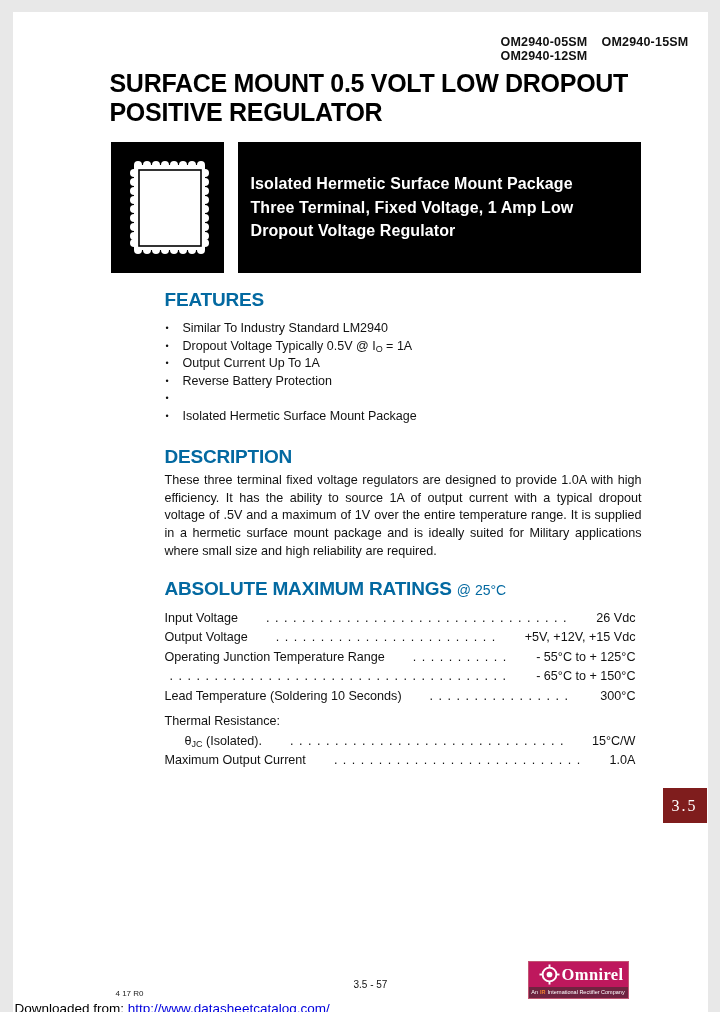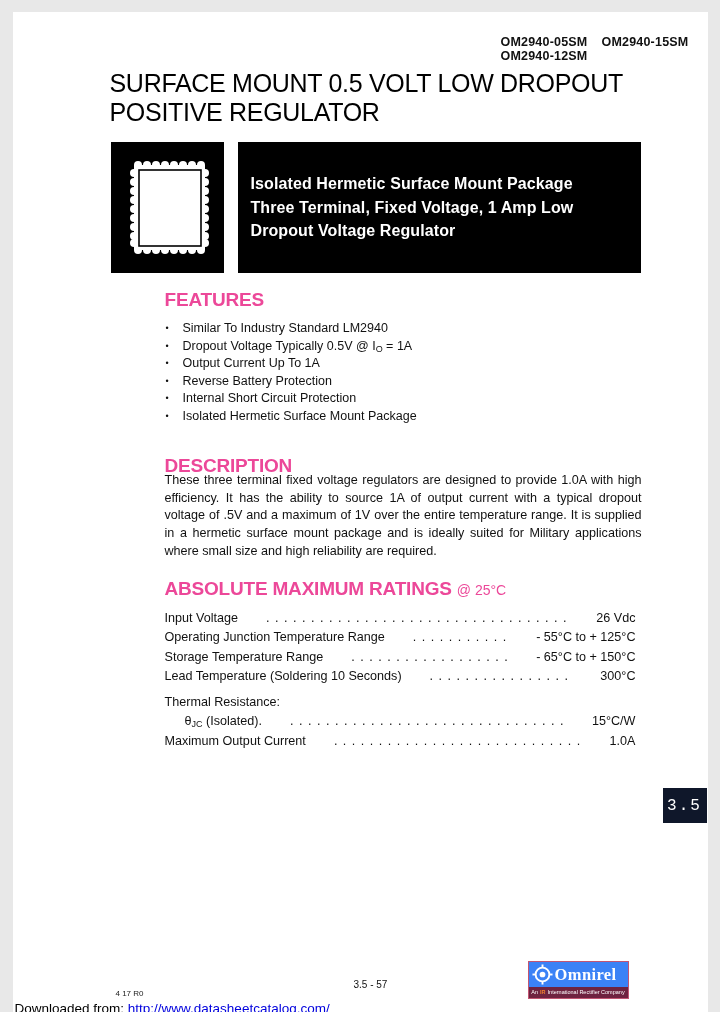--- a/index.html
+++ b/index.html
@@ -15,41 +15,41 @@
   
   .partnos{
     position:absolute;left:488px;top:23px;
     font-weight:bold;font-size:12.5px;line-height:14px;
     letter-spacing:0.2px;white-space:nowrap;
   }
   .partnos .pn-gap{display:inline-block;width:14px;}
   
   .doc-title{
     position:absolute;left:97px;top:57px;width:540px;
-    font-weight:normal;font-size:25px;line-height:29px;
+    font-weight:bold;font-size:25px;line-height:29px;
     letter-spacing:-0.3px;color:#000;
   }
   
   .banner-left{
     position:absolute;left:98px;top:130px;width:113px;height:131px;
     background:#000;
   }
   .banner-right{
     position:absolute;left:225px;top:130px;width:403px;height:131px;
     background:#000;color:#fff;
     display:flex;flex-direction:column;justify-content:center;
     padding-left:13px;box-sizing:border-box;
   }
   .banner-right .bline{
     font-weight:bold;font-size:16px;line-height:23.5px;letter-spacing:0.1px;
   }
   
   .sec-heading{
     position:absolute;left:152px;
-    font-weight:bold;font-size:19px;letter-spacing:-0.2px;color:#ec4899;
+    font-weight:bold;font-size:19px;letter-spacing:-0.2px;color:#0369a1;
     white-space:nowrap;
   }
   .sec-heading .light{font-weight:normal;font-size:14px;letter-spacing:0;}
   
   .features-list{
     position:absolute;left:153px;top:308px;width:440px;
     font-size:12.5px;line-height:17.6px;
   }
   .feat-item{display:flex;}
   .feat-bullet{width:17px;flex:0 0 17px;font-size:9px;line-height:17.6px;}
@@ -73,36 +73,36 @@
   .rating-row .leader::after{
     content:". . . . . . . . . . . . . . . . . . . . . . . . . . . . . . . . . . . . . . . . . . . . . . . . . . . . . . . . . . . . . . . . . . . . . . . . . . . . . . . . . . . . . . . . . . . .";
     letter-spacing:1px;white-space:nowrap;
   }
   .rating-row.no-leader .leader::after{content:"";}
   .rating-row .val{flex:0 0 auto;}
   .rating-row.indent .lbl{padding-left:20px;}
   
   .side-tab{
     position:absolute;left:650px;top:776px;width:44px;height:35px;
-    background:#0f172a;color:#fff;
+    background:#7f1d1d;color:#fff;
     display:flex;align-items:center;justify-content:center;
-    font-family:Liberation Mono, monospace;
+    font-family:Liberation Serif, serif;
     font-size:16px;letter-spacing:2px;
   }
   
   .doc-num{position:absolute;left:103px;top:977px;font-size:8px;color:#222;}
   .page-num{position:absolute;left:341px;top:967px;font-size:10px;color:#111;}
   .logo{
     position:absolute;left:515px;top:949px;width:101px;height:38px;
     border:1px solid #c25572;box-sizing:border-box;
     display:flex;flex-direction:column;
   }
   .logo-top{
-    flex:1;background:#3b82f6;display:flex;align-items:center;
-    padding-left:3px;gap:2px;
+    flex:1;background:#be185d;display:flex;align-items:center;
+    padding-left:10px;gap:2px;
   }
   .logo-name{
     color:#fff;font-weight:bold;font-size:16.5px;letter-spacing:0.4px;
     font-family:"Liberation Serif","DejaVu Serif",serif;
   }
   .logo-bottom{
     height:11px;background:#6f2340;color:#fff;
     display:flex;align-items:center;justify-content:center;gap:2px;
     font-size:5.5px;line-height:11px;white-space:nowrap;
   }
@@ -194,49 +194,52 @@
     <div class="feat-item">
         <span class="feat-bullet">•</span>
         <span><span>Output Current Up To 1A</span><sub class="small"></sub><span></span></span>
       </div>
     <div class="feat-item">
         <span class="feat-bullet">•</span>
         <span><span>Reverse Battery Protection</span><sub class="small"></sub><span></span></span>
       </div>
     <div class="feat-item">
         <span class="feat-bullet">•</span>
-        <span><span>Internal Short Circuit Protection</span><sub class="small"></sub><span></span></span>
       </div>
     <div class="feat-item">
         <span class="feat-bullet">•</span>
         <span><span>Isolated Hermetic Surface Mount Package</span><sub class="small"></sub><span></span></span>
       </div>
   </div>
 
-  <div class="sec-heading" style="top:443px;">DESCRIPTION</div>
+  <div class="sec-heading" style="top:434px;">DESCRIPTION</div>
   <div class="desc-text">These three terminal fixed voltage regulators are designed to provide 1.0A with high efficiency.  It has the ability to source 1A of output current with a typical dropout voltage of .5V and a maximum of 1V over the entire temperature range.  It is supplied in a hermetic surface mount package and is ideally suited for Military applications where small size and high reliability are required.</div>
 
   <div class="sec-heading" style="top:566px;">
     <span>ABSOLUTE MAXIMUM RATINGS</span>
     <span class="light"> <span>@ 25°C</span></span>
   </div>
 
   <div class="ratings">
     <div class="rating-row">
         <span class="lbl"><span>Input Voltage</span><sub class="small"></sub><span></span></span>
         <span class="leader"></span>
         <span class="val">26 Vdc</span>
       </div>
     <div class="rating-row">
+        <span class="lbl"><span>Output Voltage</span><sub class="small"></sub><span></span></span>
+        <span class="leader"></span>
+        <span class="val">+5V, +12V, +15 Vdc</span>
+      </div>
+    <div class="rating-row">
         <span class="lbl"><span>Operating Junction Temperature Range</span><sub class="small"></sub><span></span></span>
         <span class="leader"></span>
         <span class="val">- 55°C to + 125°C</span>
       </div>
     <div class="rating-row">
-        <span class="lbl"><span>Storage Temperature Range</span><sub class="small"></sub><span></span></span>
         <span class="leader"></span>
         <span class="val">- 65°C to + 150°C</span>
       </div>
     <div class="rating-row">
         <span class="lbl"><span>Lead Temperature (Soldering 10 Seconds)</span><sub class="small"></sub><span></span></span>
         <span class="leader"></span>
         <span class="val">300°C</span>
       </div>
     <div class="rating-row no-leader">
         <span class="lbl"><span>Thermal Resistance:</span><sub class="small"></sub><span></span></span>

